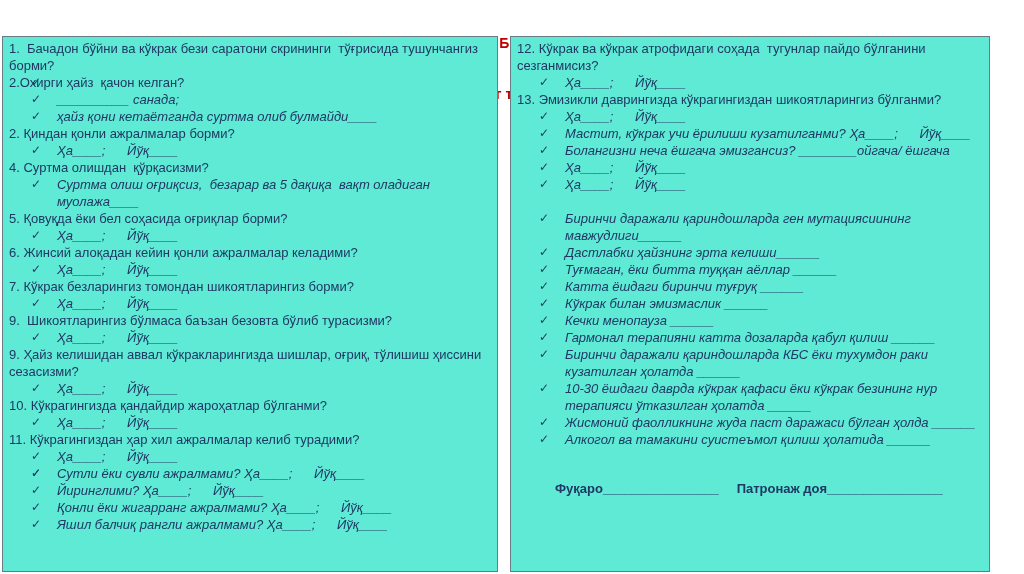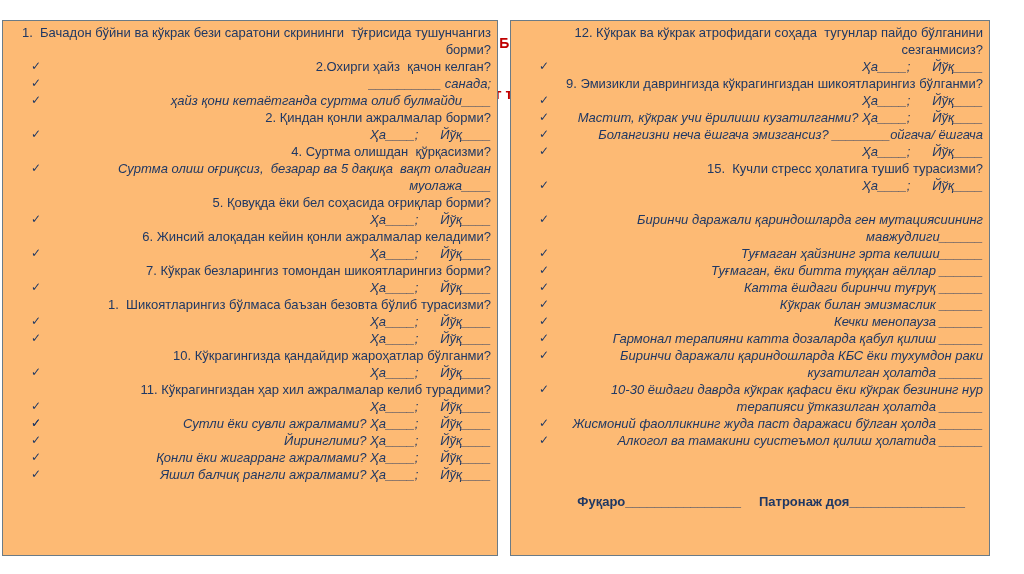--- a/index.html
+++ b/index.html
@@ -14,31 +14,30 @@
     position: absolute; top: 1px; left: 0; width: 1024px;
     text-align: center;
     color: #c00000;
     font-weight: bold;
     font-size: 14px;
     line-height: 17px;
     white-space: pre-wrap;
   }
   .panel {
     position: absolute;
-    top: 20px;
+    top: 36px;
     height: 536px;
-    background: #fdba74;
+    background: #5eead4;
     border: 1px solid #6b7b86;
     box-sizing: border-box;
     padding: 3px 6px 3px 4px;
     color: #1f3864;
     font-size: 13px;
     line-height: 17px;
     overflow: hidden;
-    text-align: right;
   }
   .panel-left  { left: 2px;   width: 496px; }
   .panel-right { left: 510px; width: 480px; }
   .question {
     color: #1f3864;
     white-space: pre-wrap;
     padding-left: 2px;
   }
   .option {
     position: relative;
@@ -47,21 +46,21 @@
     white-space: pre-wrap;
   }
   .option .check {
     position: absolute;
     left: 24px;
     font-style: normal;
     font-size: 12px;
   }
   .spacer { height: 17px; }
   .footer-line {
-    margin-top: 44px;
+    margin-top: 32px;
     padding-left: 40px;
     font-weight: bold;
     white-space: pre-wrap;
   }
   .footer-line .sig { margin-right: 18px; }
 </style>
 </head>
 <body>
 
 <div class="slide">
@@ -79,48 +78,48 @@
       <div class="question">2. Қиндан қонли ажралмалар борми?</div>
       <div class="option"><span class="check">✓</span><span>Ҳа____;      Йўқ____</span></div>
       <div class="question">4. Суртма олишдан  қўрқасизми?</div>
       <div class="option"><span class="check">✓</span><span>Суртма олиш оғриқсиз,  безарар ва 5 дақиқа  вақт оладиган муолажа____</span></div>
       <div class="question">5. Қовуқда ёки бел соҳасида оғриқлар борми?</div>
       <div class="option"><span class="check">✓</span><span>Ҳа____;      Йўқ____</span></div>
       <div class="question">6. Жинсий алоқадан кейин қонли ажралмалар келадими?</div>
       <div class="option"><span class="check">✓</span><span>Ҳа____;      Йўқ____</span></div>
       <div class="question">7. Кўкрак безларингиз томондан шикоятларингиз борми?</div>
       <div class="option"><span class="check">✓</span><span>Ҳа____;      Йўқ____</span></div>
-      <div class="question">1.  Шикоятларингиз бўлмаса баъзан безовта бўлиб турасизми?</div>
+      <div class="question">9.  Шикоятларингиз бўлмаса баъзан безовта бўлиб турасизми?</div>
       <div class="option"><span class="check">✓</span><span>Ҳа____;      Йўқ____</span></div>
+      <div class="question">9. Ҳайз келишидан аввал кўкракларингизда шишлар, оғриқ, тўлишиш ҳиссини сезасизми?</div>
       <div class="option"><span class="check">✓</span><span>Ҳа____;      Йўқ____</span></div>
       <div class="question">10. Кўкрагингизда қандайдир жароҳатлар бўлганми?</div>
       <div class="option"><span class="check">✓</span><span>Ҳа____;      Йўқ____</span></div>
       <div class="question">11. Кўкрагингиздан ҳар хил ажралмалар келиб турадими?</div>
       <div class="option"><span class="check">✓</span><span>Ҳа____;      Йўқ____</span></div>
       <div class="option"><span class="check">✓</span></div>
       <div class="option"><span class="check">✓</span><span>Сутли ёки сувли ажралмами? Ҳа____;      Йўқ____</span></div>
       <div class="option"><span class="check">✓</span><span>Йиринглими? Ҳа____;      Йўқ____</span></div>
       <div class="option"><span class="check">✓</span><span>Қонли ёки жигарранг ажралмами? Ҳа____;      Йўқ____</span></div>
       <div class="option"><span class="check">✓</span><span>Яшил балчиқ рангли ажралмами? Ҳа____;      Йўқ____</span></div>
     </div>
 
   <div class="panel panel-right" id="col-right">
 
   <div class="question">12. Кўкрак ва кўкрак атрофидаги соҳада  тугунлар пайдо бўлганини сезганмисиз?</div>
       <div class="option"><span class="check">✓</span><span>Ҳа____;      Йўқ____</span></div>
-      <div class="question">9. Эмизикли даврингизда кўкрагингиздан шикоятларингиз бўлганми?</div>
+      <div class="question">13. Эмизикли даврингизда кўкрагингиздан шикоятларингиз бўлганми?</div>
       <div class="option"><span class="check">✓</span><span>Ҳа____;      Йўқ____</span></div>
       <div class="option"><span class="check">✓</span><span>Мастит, кўкрак учи ёрилиши кузатилганми? Ҳа____;      Йўқ____</span></div>
       <div class="option"><span class="check">✓</span><span>Болангизни неча ёшгача эмизгансиз? ________ойгача/ ёшгача</span></div>
       <div class="option"><span class="check">✓</span><span>Ҳа____;      Йўқ____</span></div>
-      <div class="question">15.  Кучли стресс ҳолатига тушиб турасизми?</div>
       <div class="option"><span class="check">✓</span><span>Ҳа____;      Йўқ____</span></div>
       <div class="spacer"></div>
       <div class="option"><span class="check">✓</span><span>Биринчи даражали қариндошларда ген мутациясиининг мавжудлиги______</span></div>
-      <div class="option"><span class="check">✓</span><span>Туғмаган ҳайзнинг эрта келиши______</span></div>
+      <div class="option"><span class="check">✓</span><span>Дастлабки ҳайзнинг эрта келиши______</span></div>
       <div class="option"><span class="check">✓</span><span>Туғмаган, ёки битта туққан аёллар ______</span></div>
       <div class="option"><span class="check">✓</span><span>Катта ёшдаги биринчи туғруқ ______</span></div>
       <div class="option"><span class="check">✓</span><span>Кўкрак билан эмизмаслик ______</span></div>
       <div class="option"><span class="check">✓</span><span>Кечки менопауза ______</span></div>
       <div class="option"><span class="check">✓</span><span>Гармонал терапияни катта дозаларда қабул қилиш ______</span></div>
       <div class="option"><span class="check">✓</span><span>Биринчи даражали қариндошларда КБС ёки тухумдон раки кузатилган ҳолатда ______</span></div>
       <div class="option"><span class="check">✓</span><span>10-30 ёшдаги даврда кўкрак қафаси ёки кўкрак безининг нур терапияси ўтказилган ҳолатда ______</span></div>
       <div class="option"><span class="check">✓</span><span>Жисмоний фаолликнинг жуда паст даражаси бўлган ҳолда ______</span></div>
       <div class="option"><span class="check">✓</span><span>Алкогол ва тамакини суистеъмол қилиш ҳолатида ______</span></div>
       <div class="footer-line"><span class="sig">Фуқаро________________</span><span class="sig">Патронаж доя________________</span></div>

